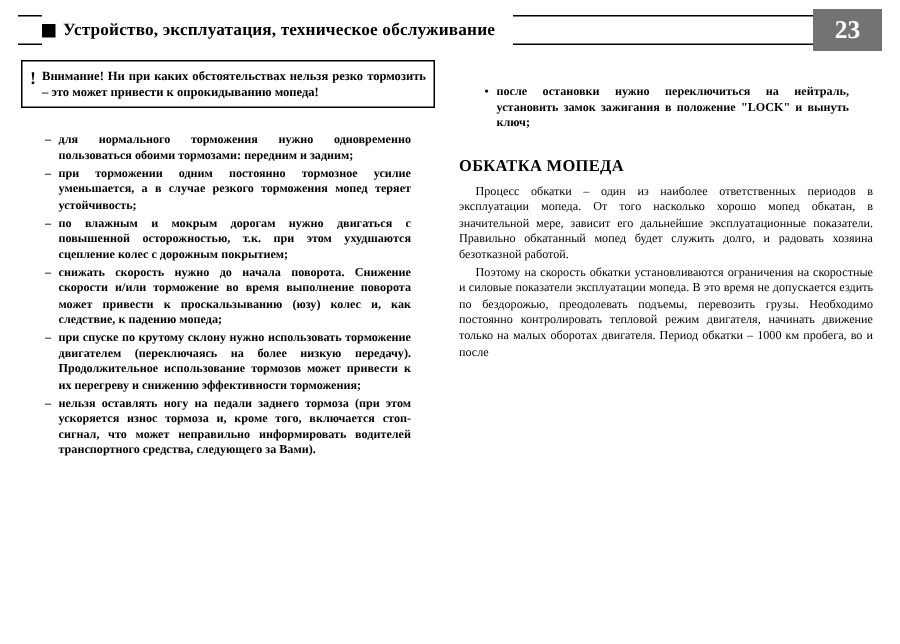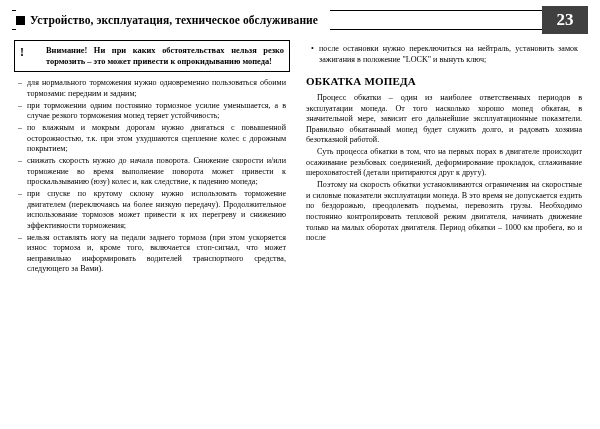--- a/index.html
+++ b/index.html
@@ -29,21 +29,21 @@
     left: 0;
     right: 0;
     top: 2px;
     height: 20px;
     border-top: 1px solid #000;
     border-bottom: 1px solid #000;
     box-sizing: border-box;
   }
   .header-title-wrap {
     position: absolute;
-    left: 4px;
+    left: 16px;
     top: 0px;
     height: 24px;
     display: flex;
     align-items: center;
     background: #ffffff;
     padding-right: 8px;
   }
   .header-square {
     width: 9px;
     height: 9px;
@@ -58,21 +58,21 @@
     white-space: nowrap;
     background: #fff;
     padding: 0 4px 0 0;
   }
   .page-number-box {
     position: absolute;
     right: 0;
     top: -2px;
     width: 46px;
     height: 28px;
-    background: #404040;
+    background: #737373;
     color: #ffffff;
     display: flex;
     align-items: center;
     justify-content: center;
     font-family: "Liberation Serif", serif;
     font-weight: bold;
     font-size: 17px;
     margin-left: 13px;
   }
 
@@ -106,28 +106,28 @@
     font-size: 12px;
     line-height: 1;
     margin-right: 4px;
     margin-top: 1px;
   }
   .warn-text {
     font-weight: bold;
     font-size: 8.4px;
     line-height: 1.32;
     text-align: justify;
-    margin-left: 18px;
   }
 
   
   ul.dash-list, ul.bullet-list {
     list-style: none;
-    margin: 4px;
+    margin: 16px;
     padding: 0;
+    font-weight: bold;
   }
   ul.dash-list > li, ul.bullet-list > li {
     position: relative;
     padding-left: 9px;
     margin-bottom: 1.5px;
     text-align: justify;
   }
   ul.dash-list > li::before {
     content: "–";
     position: absolute;
@@ -192,19 +192,18 @@
 
     <div class="col">
 
       <ul class="bullet-list">
         <li>после остановки нужно переключиться на нейтраль, установить замок зажигания в положение "LOCK" и вынуть ключ;</li>
       </ul>
 
       <div class="section-heading">ОБКАТКА МОПЕДА</div>
 
       <p class="body">Процесс обкатки – один из наиболее ответственных периодов в эксплуатации мопеда. От того насколько хорошо мопед обкатан, в значительной мере, зависит его дальнейшие эксплуатационные показатели. Правильно обкатанный мопед будет служить долго, и радовать хозяина безотказной работой.</p>
-      <p class="body">Суть процесса обкатки в том, что на первых порах в двигателе происходит осаживание резьбовых соединений, деформирование прокладок, сглаживание шероховатостей (детали притираются друг к другу).</p>
       <p class="body">Поэтому на скорость обкатки установливаются ограничения на скоростные и силовые показатели эксплуатации мопеда. В это время не допускается ездить по бездорожью, преодолевать подъемы, перевозить грузы. Необходимо постоянно контролировать тепловой режим двигателя, начинать движение только на малых оборотах двигателя. Период обкатки – 1000 км пробега, во и после</p>
 
     </div>
 
   </div>
 </div>
 
 </body></html>

